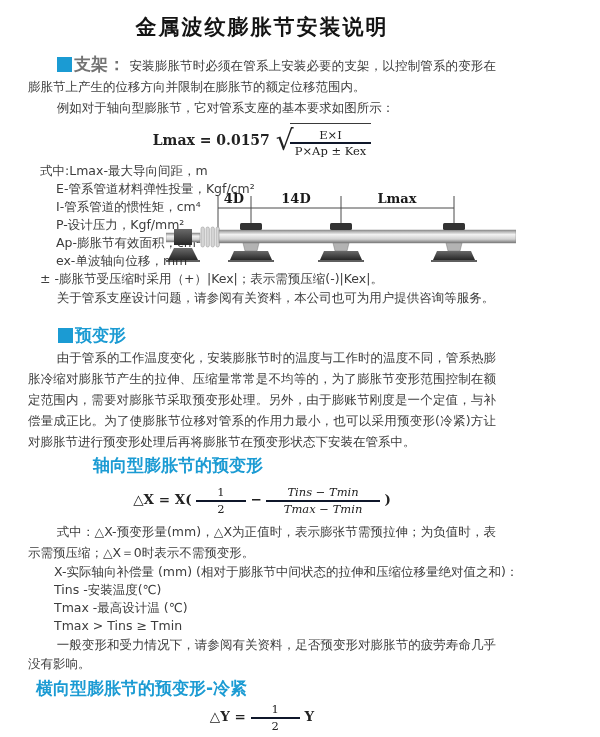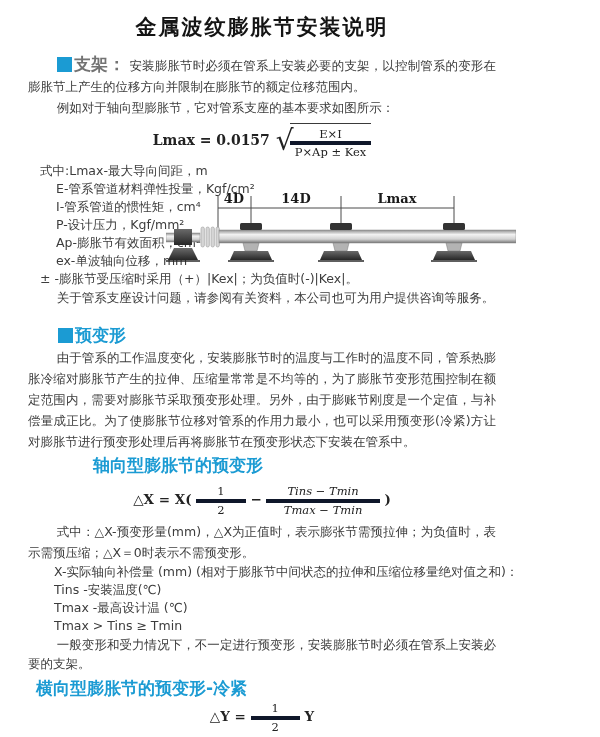--- a/index.html
+++ b/index.html
@@ -19,21 +19,21 @@
   .sec-title{margin:17px 0 0 30px;font-size:17px;font-weight:bold;color:#1b9bd3;line-height:23px;}
   .sub-title{font-size:17px;font-weight:bold;color:#1b9bd3;line-height:23px;}
 
   
   .formula{
     text-align:center;font-family:"DejaVu Serif","Liberation Serif",serif;
     color:#222;font-weight:bold;
   }
   .f1{margin:5px 0 5px 0;height:34px;line-height:34px;font-size:14px;}
   .frac{display:inline-block;vertical-align:middle;text-align:center;font-size:11.5px;line-height:1.25;font-weight:normal;}
-  .frac .num{display:block;border-bottom:4px solid #0f172a;padding:0 21px;}
+  .frac .num{display:block;border-bottom:2px solid #0f172a;padding:0 21px;}
   .frac .den{display:block;padding:0 5px;}
   .sqrt-sym{font-size:28px;font-weight:normal;vertical-align:middle;margin:0 -4px 0 6px;}
   .radicand{display:inline-block;vertical-align:middle;border-top:1.4px solid #3a3a3a;padding-top:1px;}
   .f2{margin:2px 0 2px 0;height:40px;line-height:40px;font-size:13.5px;}
   .f2 .it{font-style:italic;}
   .f3{margin:0;height:32px;line-height:32px;font-size:13.5px;}
 
   
   .defs-region{position:relative;margin-top:2px;}
   .def-line{line-height:18px;white-space:nowrap;margin-left:28px;}
@@ -127,21 +127,21 @@
         </g>
         <g>
           <rect x="277" y="31" width="22" height="7" rx="1.5" fill="#333333"></rect>
           <polygon points="280,51 296,51 294,59 282,59" fill="#b3b3b3" stroke="#787878" stroke-width="0.5"></polygon>
           <polygon points="271,59 305,59 309,68 267,68" fill="url(#supGrad)"></polygon>
           <line x1="265" y1="69" x2="311" y2="69" stroke="#2a2a2a" stroke-width="1.3"></line>
         </g>
       </svg>
     </div>
 
-    <div class="note-line">± -膨胀节受压缩时采用（+）|Kex|；为负值时(-)|Kex|。</div>
+    <div class="note-line">± -膨胀节受压缩时采用（+）|Kex|；表示需预压缩(-)|Kex|。</div>
     <p class="body indent" style="line-height:19px;">关于管系支座设计问题，请参阅有关资料，本公司也可为用户提供咨询等服务。</p>
 
     <div class="sec-title" style="margin-left:30px;">
       <span class="bullet"></span><span>预变形</span>
     </div>
     <p class="body indent">由于管系的工作温度变化，安装膨胀节时的温度与工作时的温度不同，管系热膨胀冷缩对膨胀节产生的拉伸、压缩量常常是不均等的，为了膨胀节变形范围控制在额定范围内，需要对膨胀节采取预变形处理。另外，由于膨账节刚度是一个定值，与补偿量成正比。为了使膨胀节位移对管系的作用力最小，也可以采用预变形(冷紧)方让对膨胀节进行预变形处理后再将膨胀节在预变形状态下安装在管系中。</p>
 
     <div class="sub-title" style="margin:2px 0 0 65px;">轴向型膨胀节的预变形</div>
 
     <div class="formula f2">
@@ -150,21 +150,21 @@
       <span>−</span>
       <span class="frac it"><span class="num">Tins − Tmin</span><span class="den">Tmax − Tmin</span></span>
       <span>)</span>
     </div>
 
     <p class="body indent explain">式中：△X-预变形量(mm)，△X为正值时，表示膨张节需预拉伸；为负值时，表示需预压缩；△X＝0时表示不需预变形。</p>
     <div class="small-line">X-实际轴向补偿量 (mm) (相对于膨胀节中间状态的拉伸和压缩位移量绝对值之和)：</div>
     <div class="small-line">Tins -安装温度(℃)</div>
     <div class="small-line">Tmax -最高设计温 (℃)</div>
     <div class="small-line">Tmax &gt; Tins ≥ Tmin</div>
-    <p class="body indent" style="line-height:19px;">一般变形和受力情况下，不一定进行预变形，安装膨胀节时必须在管系上安装必要的支架。</p>
+    <p class="body indent" style="line-height:19px;">一般变形和受力情况下，请参阅有关资料，足否预变形对膨胀节的疲劳寿命几乎没有影响。</p>
 
     <div class="sub-title" style="margin:4px 0 0 8px;">横向型膨胀节的预变形-冷紧</div>
 
     <div class="formula f3">
       <span>△Y =</span>
       <span class="frac"><span class="num">1</span><span class="den">2</span></span>
       <span>Y</span>
     </div>
 
   </div>

